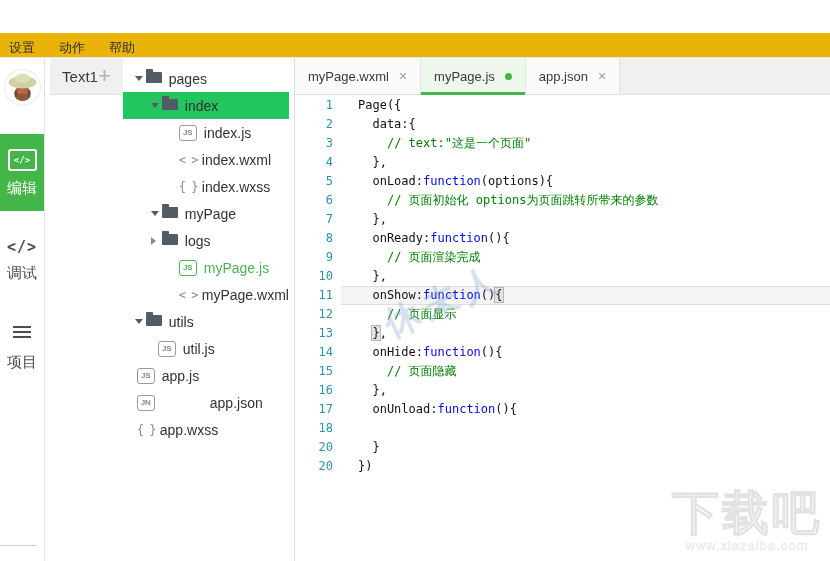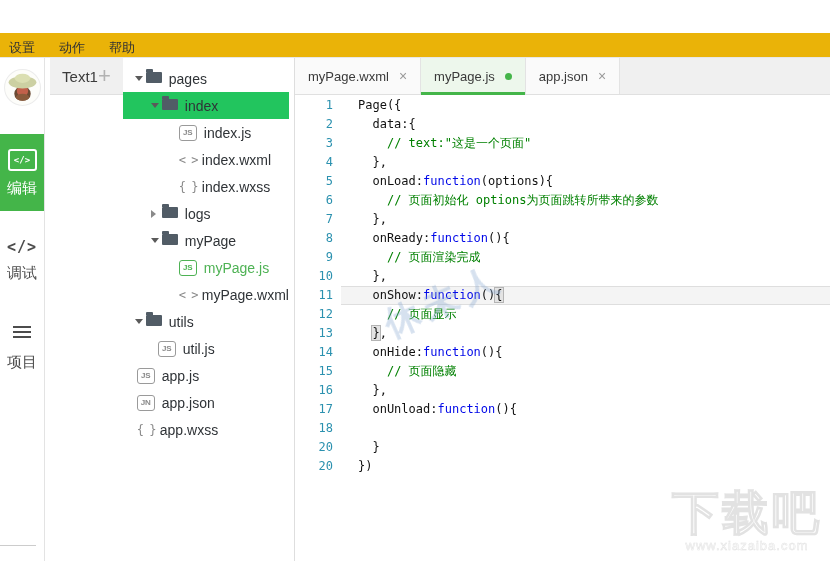--- a/index.html
+++ b/index.html
@@ -160,31 +160,31 @@
           <div class="tree-row" style="padding-left: 56px;">
             <span class="glyph-txt">&lt; &gt;</span>
             <span class="tree-label">index.wxml</span>
           </div>
           <div class="tree-row" style="padding-left: 56px;">
             <span class="glyph-txt">{ }</span>
             <span class="tree-label">index.wxss</span>
           </div>
           <div class="tree-row" style="padding-left: 28px;">
             <span class="arrow">
+              <span class="arr-down"></span>
+            </span>
+            <span class="folder-ico"></span>
+            <span class="tree-label">myPage</span>
+          </div>
+          <div class="tree-row" style="padding-left: 28px;">
+            <span class="arrow">
               <span class="arr-right"></span>
             </span>
             <span class="folder-ico"></span>
             <span class="tree-label">logs</span>
-          </div>
-          <div class="tree-row" style="padding-left: 28px;">
-            <span class="arrow">
-              <span class="arr-down"></span>
-            </span>
-            <span class="folder-ico"></span>
-            <span class="tree-label">myPage</span>
           </div>
           <div class="tree-row file-selected" style="padding-left: 56px;">
             <span class="glyph-box">JS</span>
             <span class="tree-label">myPage.js</span>
           </div>
           <div class="tree-row" style="padding-left: 56px;">
             <span class="glyph-txt">&lt; &gt;</span>
             <span class="tree-label">myPage.wxml</span>
           </div>
           <div class="tree-row" style="padding-left: 12px;">
@@ -195,21 +195,21 @@
             <span class="tree-label">utils</span>
           </div>
           <div class="tree-row" style="padding-left: 35px;">
             <span class="glyph-box">JS</span>
             <span class="tree-label">util.js</span>
           </div>
           <div class="tree-row" style="padding-left: 14px;">
             <span class="glyph-box">JS</span>
             <span class="tree-label">app.js</span>
           </div>
-          <div class="tree-row" style="padding-left: 14px;">
+          <div class="tree-row" style="padding-left: 14px; gap: 48px;">
             <span class="glyph-box">JN</span>
             <span class="tree-label">app.json</span>
           </div>
           <div class="tree-row" style="padding-left: 14px;">
             <span class="glyph-txt">{ }</span>
             <span class="tree-label">app.wxss</span>
           </div>
         </div>
     </div>
 

